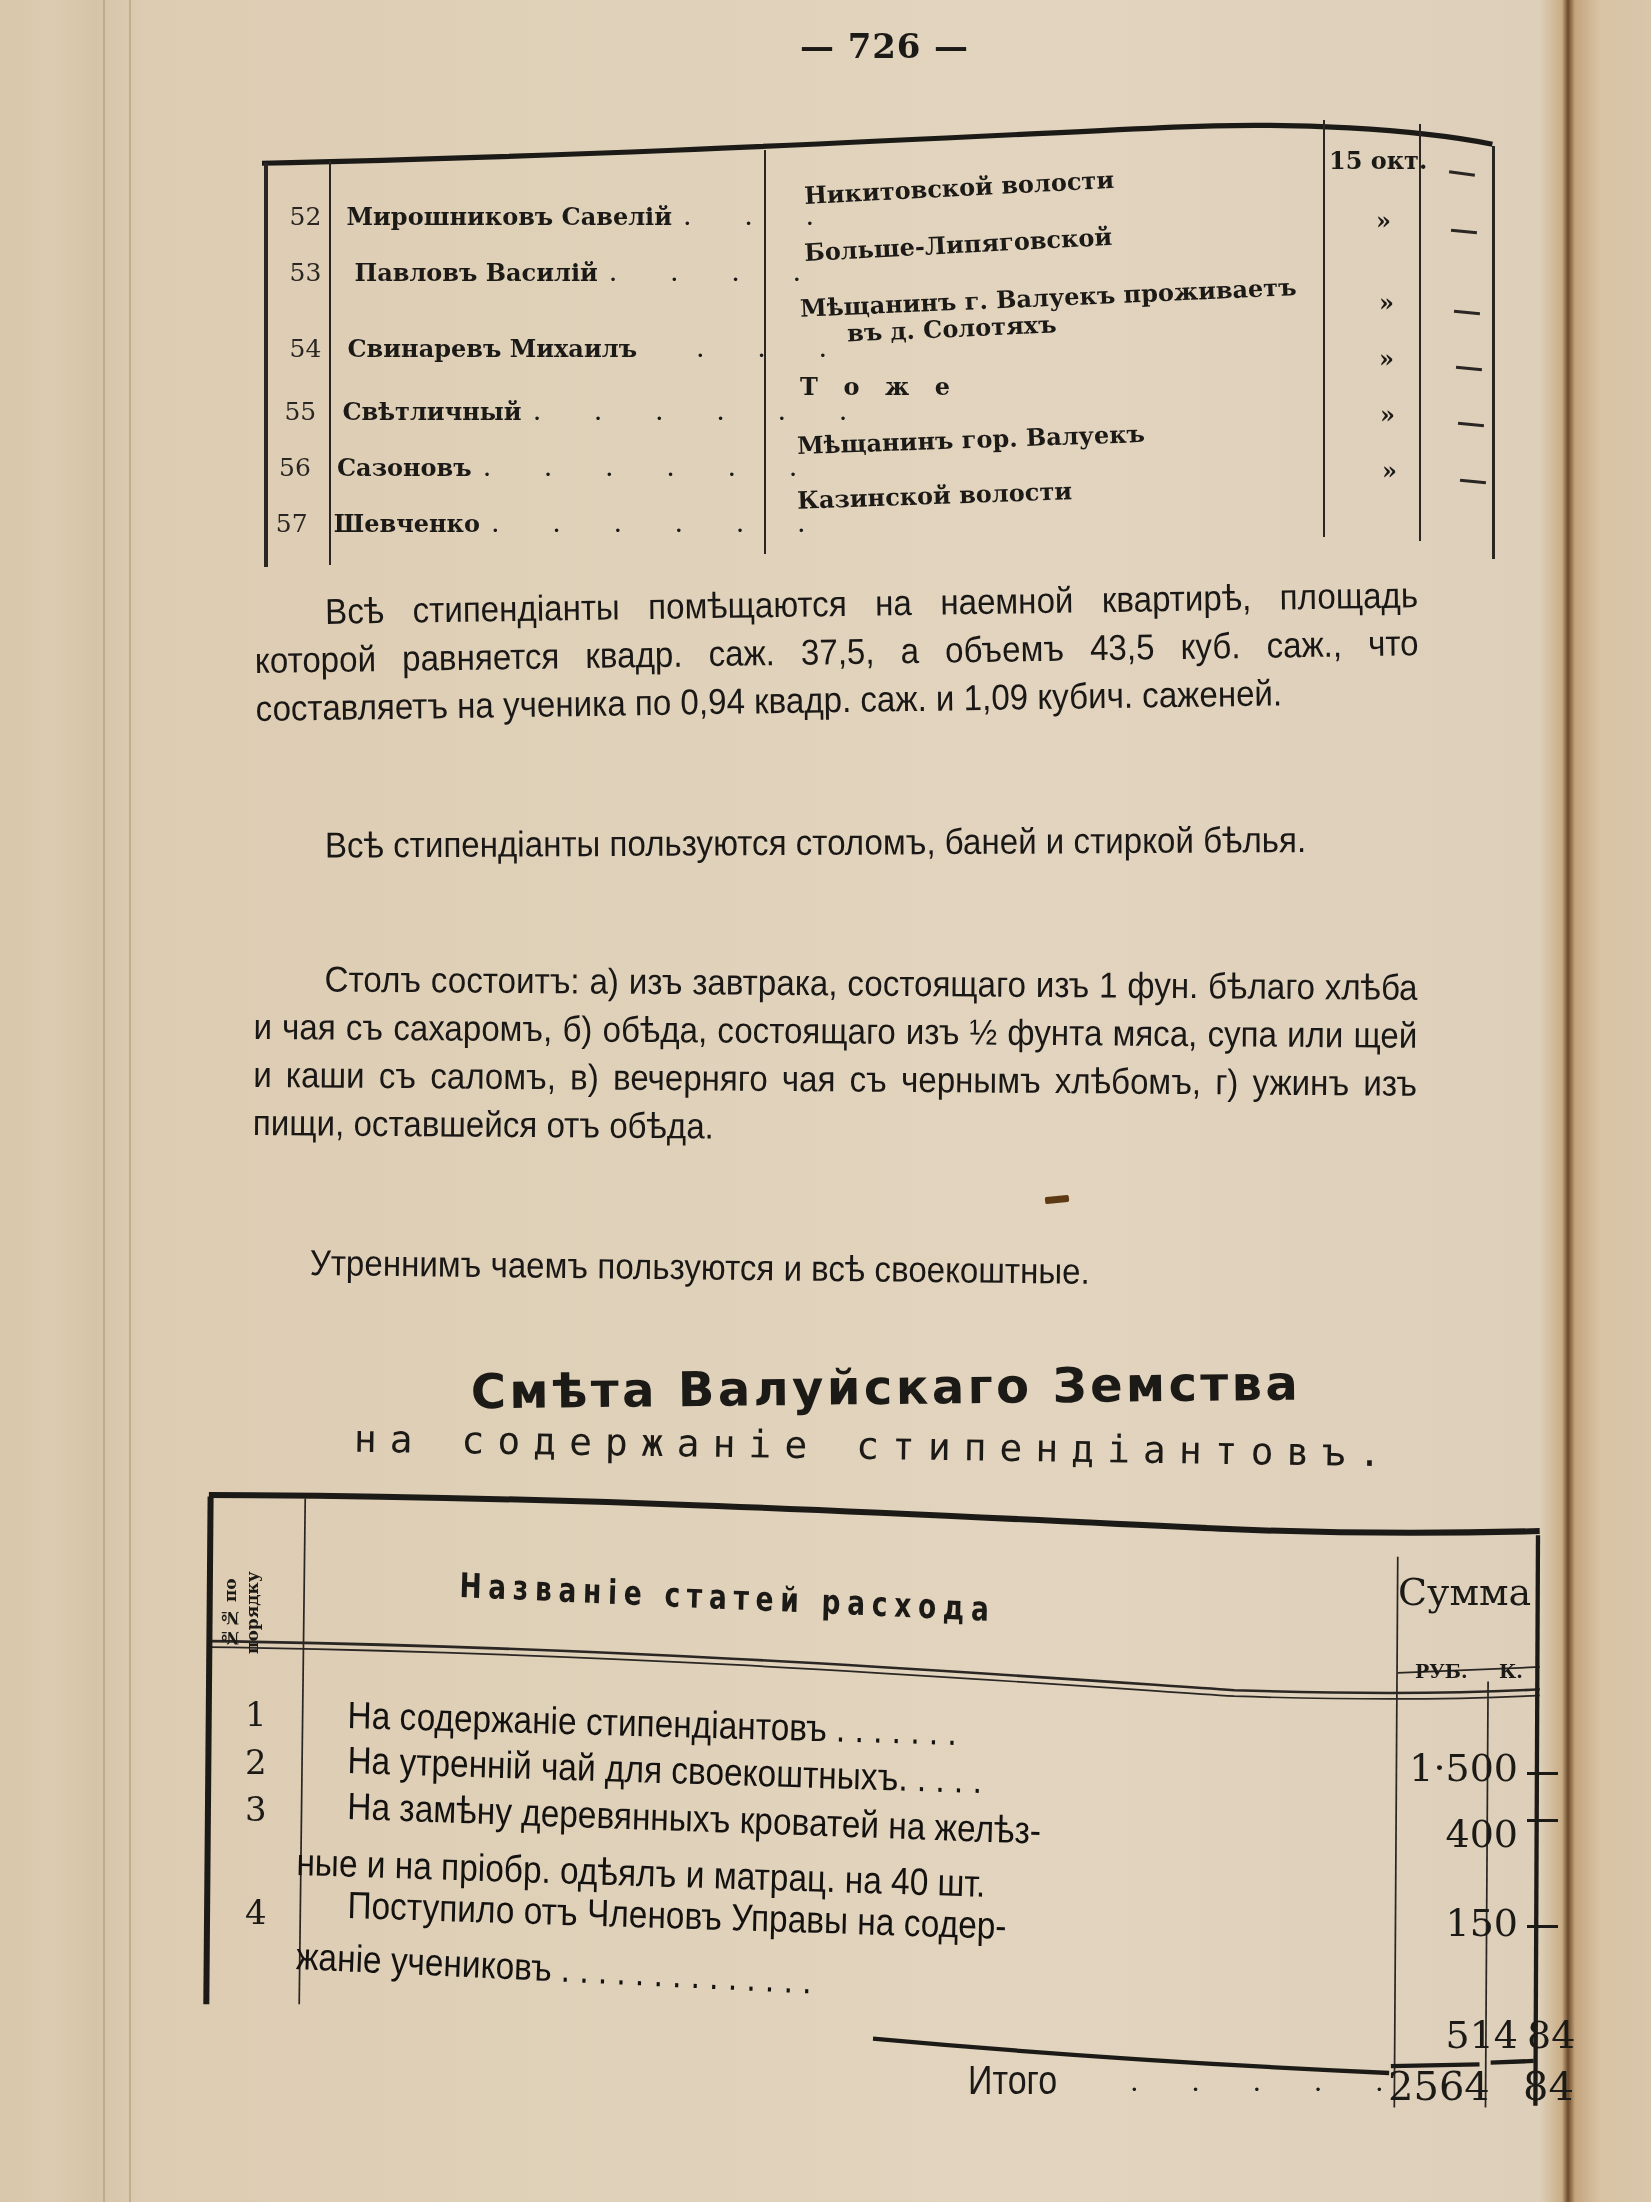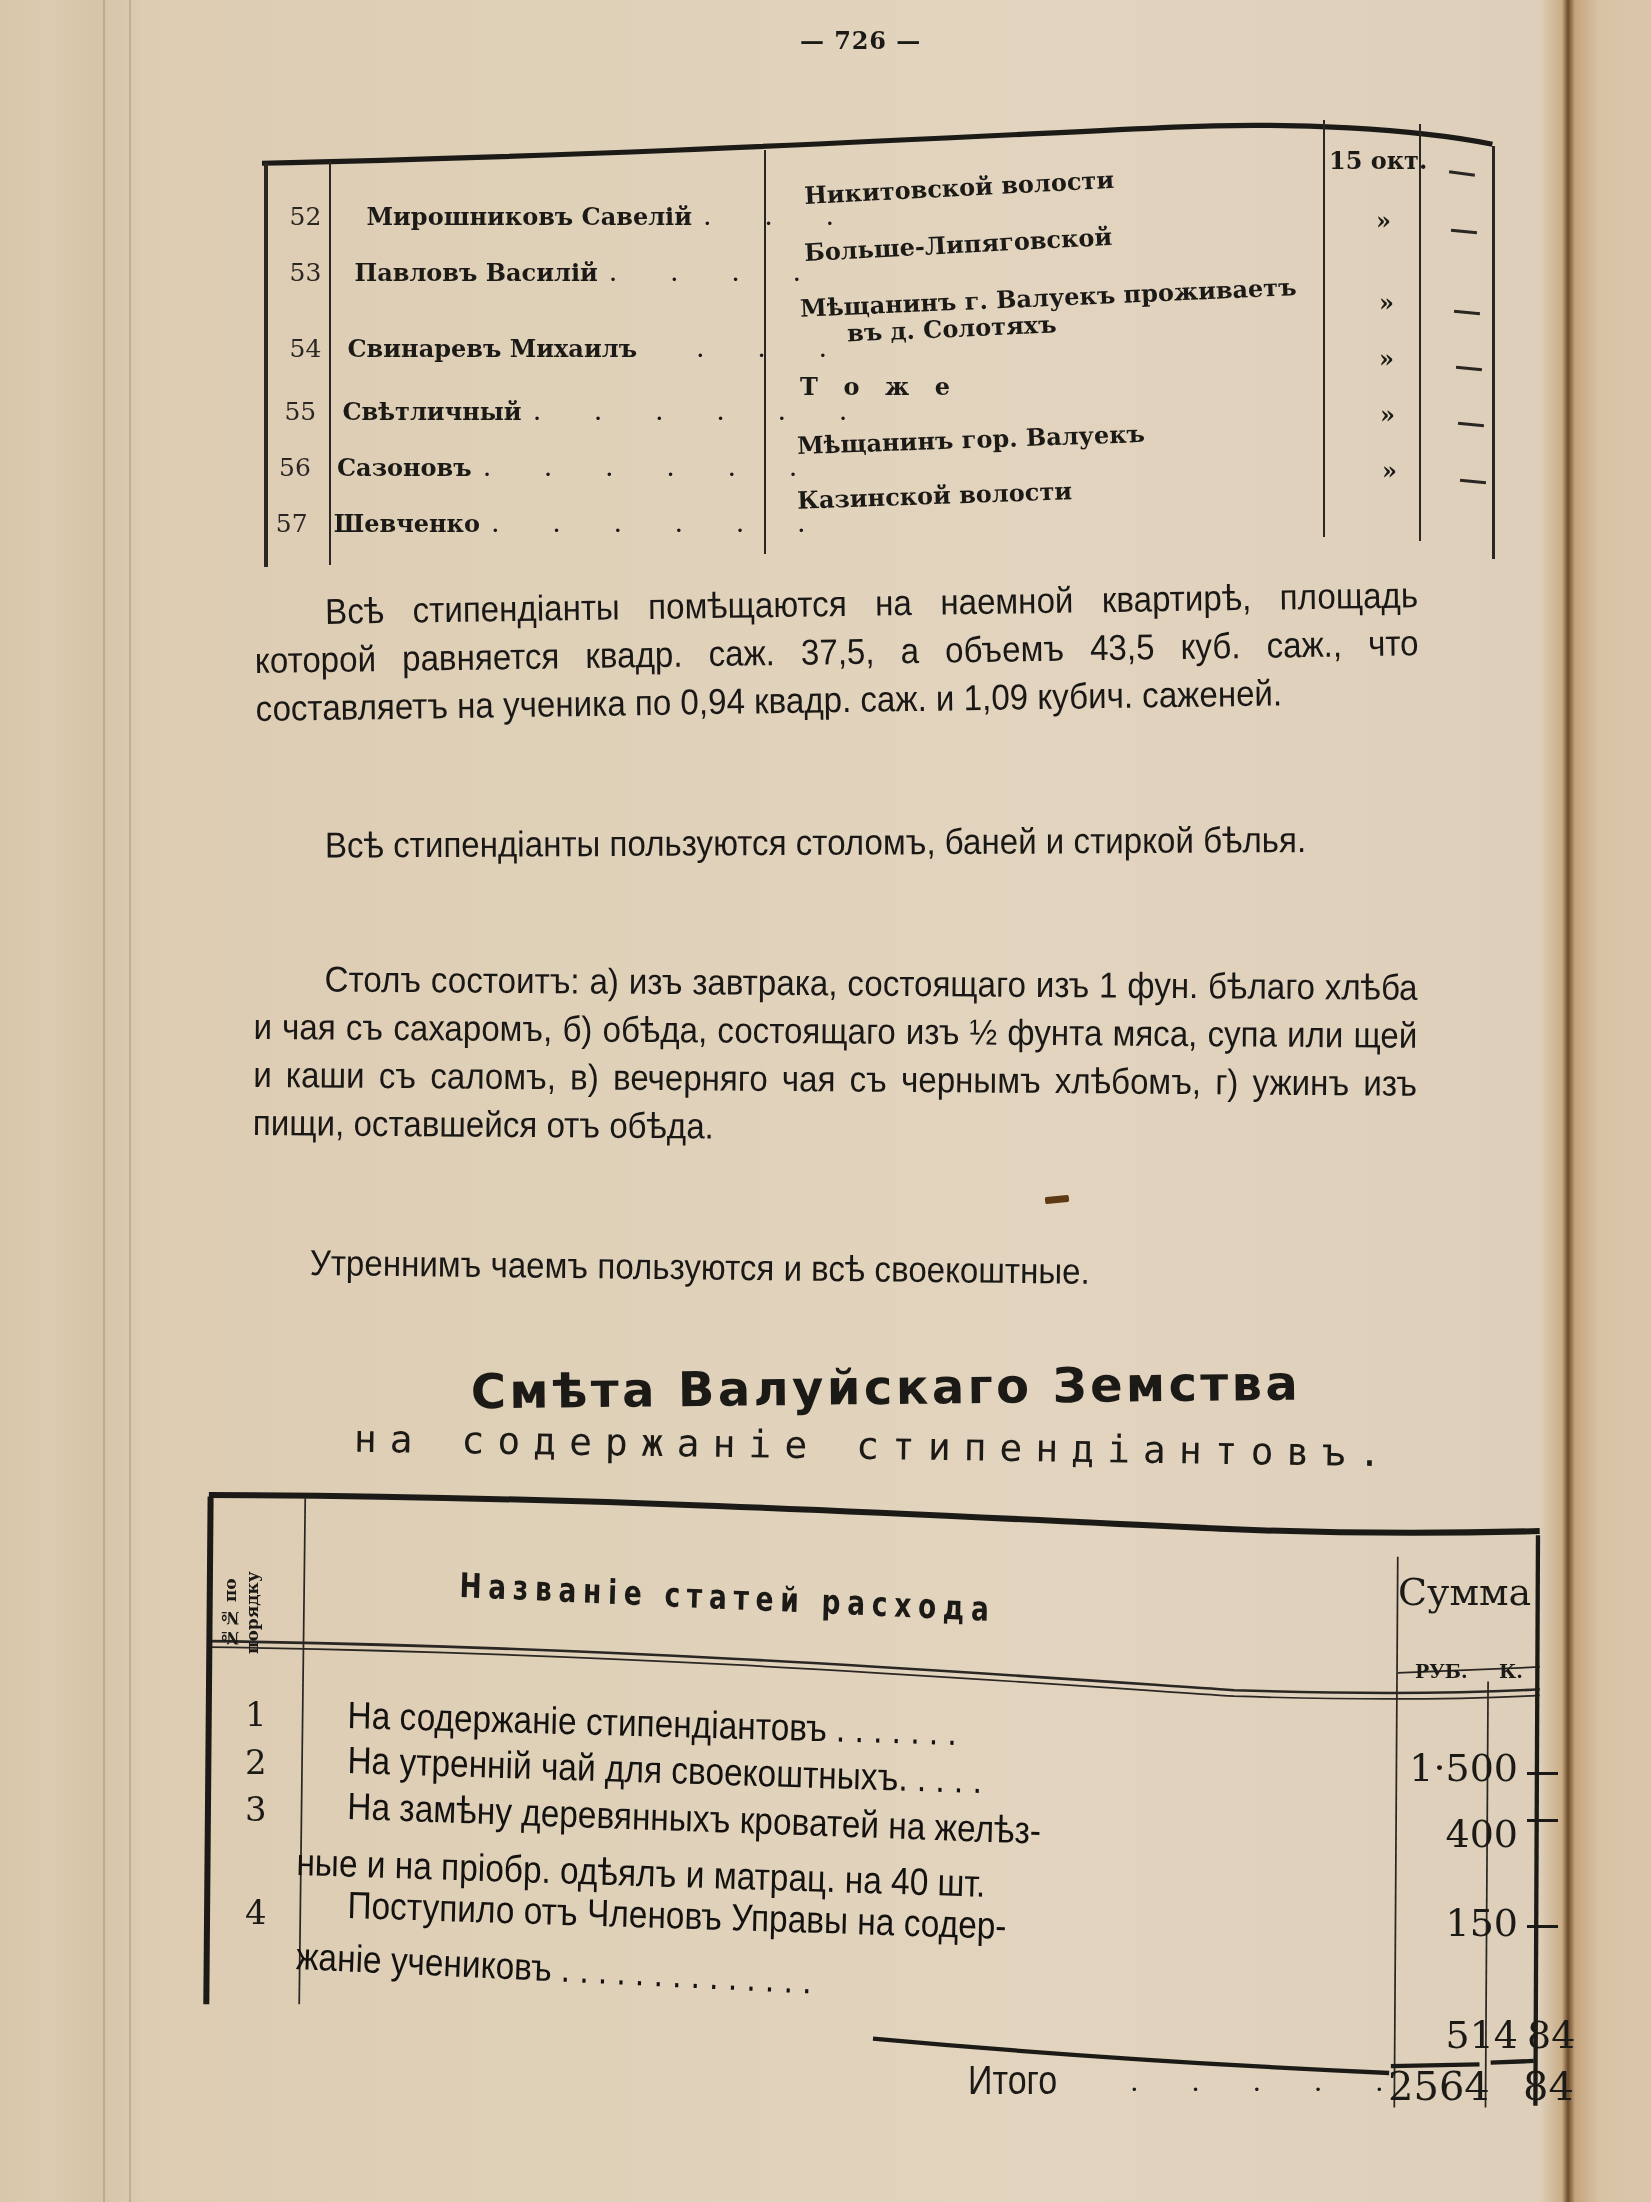--- a/index.html
+++ b/index.html
@@ -6,21 +6,21 @@
     body {
       width: 1652px; height: 2203px; overflow: hidden; position: relative;
       background: linear-gradient(90deg, #d9c7ab 0px, #dccbb0 52px, #d6c4a8 95px, #ddccb2 146px, #dfd0b8 516px, #e2d4be 1032px, #ddcfb9 1540px, #c9ad86 1562px, #6b4a2a 1568px, #c4a47d 1575px, #d8c3a5 1600px, #d9c6ab 1652px);
       font-family: "DejaVu Serif", serif;
       color: #1c1a17;
     }
     .gutter-line { position: absolute; top: 0; width: 1.7px; height: 2203px; background: rgba(150,120,80,0.35); }
     .page { position: absolute; left: 0; top: 0; width: 1652px; height: 2203px; }
 
     .page-number {
-      position: absolute; left: 800px; top: 26px; font-size: 24px; font-weight: bold;
+      position: absolute; left: 800px; top: 26px; font-size: 34px; font-weight: bold;
       letter-spacing: 0.9px;
     }
 
     
     .top-table { position: absolute; left: 262px; top: 120px; width: 1239px; height: 447px; }
     .curve-top { position: absolute; left: 0; top: 0; width: 1239px; height: 52px; }
     .vline { position: absolute; background: #2a2623; }
     .t-row { position: absolute; display: flex; align-items: baseline; white-space: nowrap; }
     .t-num { font-size: 25px; width: 41px; color: #2a2623; }
     .t-name { font-size: 24px; font-weight: bold; font-family: "DejaVu Serif", serif; }
@@ -97,21 +97,21 @@
     </svg>
     <div class="vline" style="left:1.7px; top:43px; width:4.3px; height:404px;"></div>
     <div class="vline" style="left:67px; top:41px; width:1.7px; height:404px;"></div>
     <div class="vline" style="left:502px; top:30px; width:1.7px; height:404px;"></div>
     <div class="vline" style="left:1061px; top:0px; width:1.7px; height:417px;"></div>
     <div class="vline" style="left:1157px; top:4.3px; width:1.7px; height:417px;"></div>
     <div class="vline" style="left:1230px; top:26px; width:3.4px; height:413px;"></div>
 
     <div class="t-row" style="left:27.5px; top:82px;">
       <span class="t-num">52</span>
-      <span class="t-name" style="margin-left:36px;">Мирошниковъ Савелій</span>
+      <span class="t-name" style="margin-left:16px;">Мирошниковъ Савелій</span>
       <span class="dots">. . .</span>
     </div>
     <div class="t-row" style="left:27.5px; top:138px;">
       <span class="t-num">53</span>
       <span class="t-name" style="margin-left:24px;">Павловъ Василій</span>
       <span class="dots">. . . .</span>
     </div>
     <div class="t-row" style="left:27.5px; top:194px;">
       <span class="t-num">54</span>
       <span class="t-name" style="margin-left:17px;margin-top:20px;">Свинаревъ Михаилъ</span>

